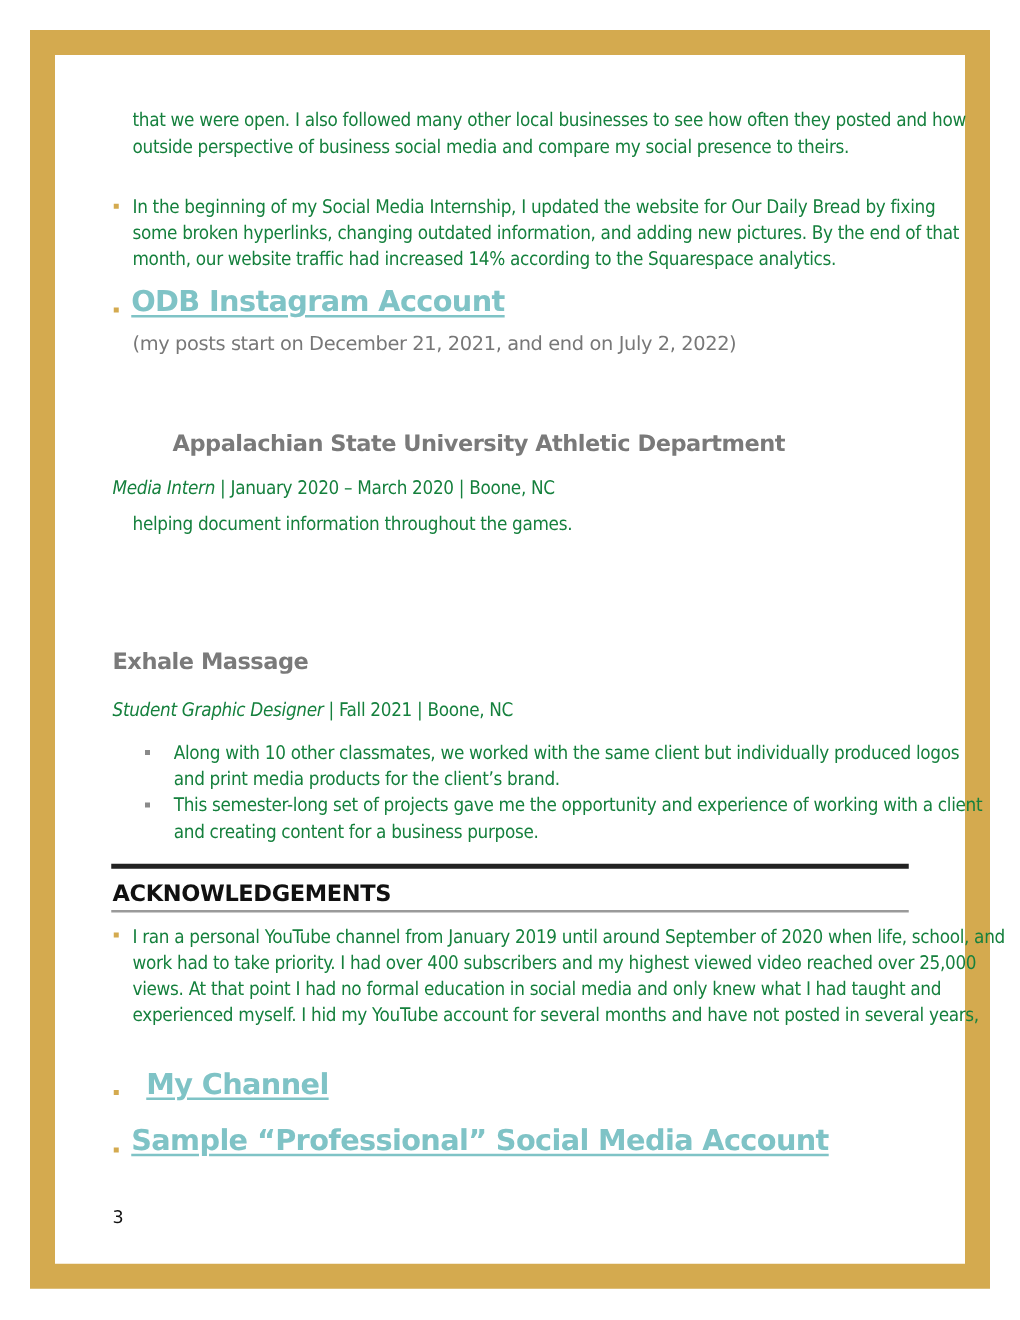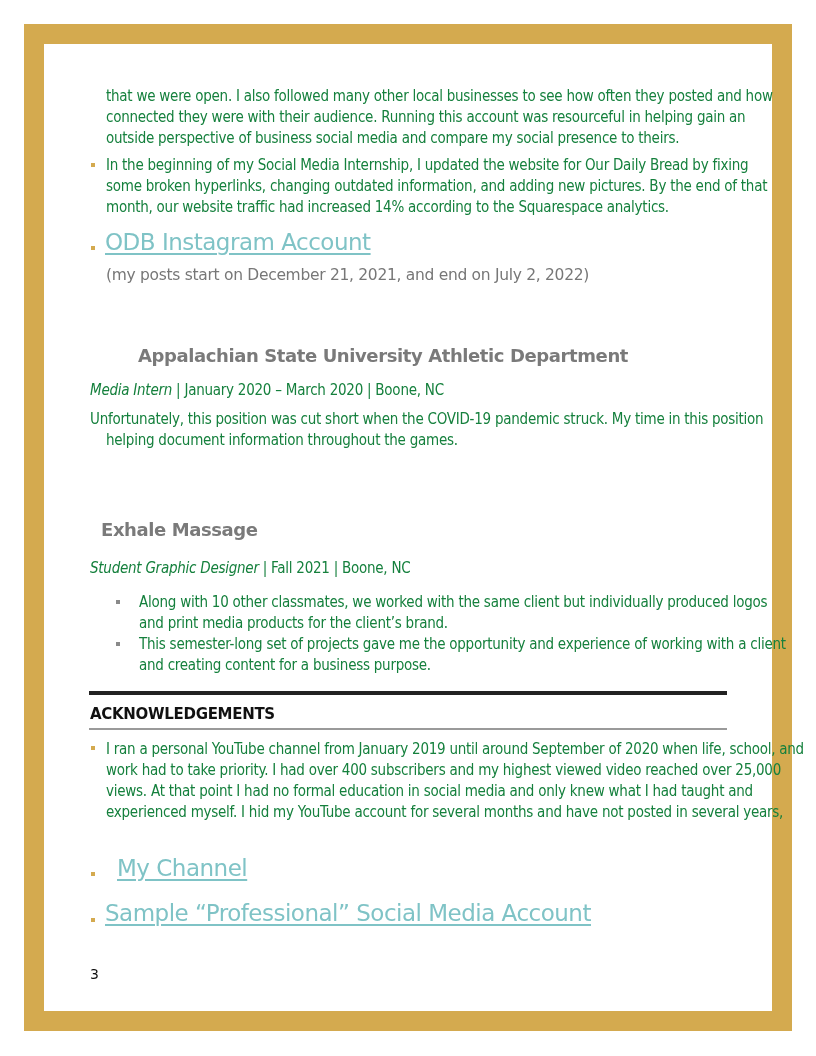--- a/index.html
+++ b/index.html
@@ -21,75 +21,73 @@
       font-stretch: condensed; letter-spacing: -0.25px; white-space: nowrap;
     }
     .line { display: block; }
     .bullet-gold {
       position: absolute; width: 4px; height: 4px; background: #d4aa4f;
     }
     .bullet-gray {
       position: absolute; width: 4px; height: 4px; background: #8a8a8a;
     }
     .link-big {
-      position: absolute; color: #7fc3c6; font-weight: normal; font-size: 23px;
+      position: absolute; color: #7fc3c6; font-weight: bold; font-size: 23px;
       text-decoration: underline; text-decoration-thickness: 2px; text-underline-offset: 3px;
       white-space: nowrap; letter-spacing: -0.5px; cursor: pointer;
       font-family: "DejaVu Sans", sans-serif;
     }
     .note {
       position: absolute; color: #777777; font-size: 15.5px; white-space: nowrap;
       letter-spacing: -0.3px;
     }
     .org {
       position: absolute; color: #7a7a7a; font-weight: bold; font-size: 18px;
       white-space: nowrap; letter-spacing: -0.4px;
     }
     .meta em { font-style: italic; }
     .rule-thick { position: absolute; left: 89px; top: 691px; width: 638px; height: 4px; background: #222222; }
     .rule-thin  { position: absolute; left: 89px; top: 728px; width: 638px; height: 1.5px; background: #9a9a9a; }
     .section-title {
-      position: absolute; left: 90px; top: 705px; font-weight: bold; font-size: 15px;
+      position: absolute; left: 90px; top: 705px; font-weight: bold; font-size: 18px;
       color: #111111; letter-spacing: -0.3px; white-space: nowrap;
     }
     .page-num { position: absolute; left: 90px; top: 966px; font-size: 14px; color: #111; }
   </style>
 </head>
 <body>
 
 <div class="frame"></div>
 <div class="inner"></div>
 
 <div class="txt" style="left:106px; top:86px;">
   <span class="line">that we were open. I also followed many other local businesses to see how often they posted and how</span>
-  <span class="line">connected they were with their audience. Running this account was resourceful in helping gain an</span>
   <span class="line">outside perspective of business social media and compare my social presence to theirs.</span>
 </div>
 
 <div class="bullet-gold" style="left:91px; top:163px;"></div>
 <div class="txt" style="left:106px; top:155px;">
   <span class="line">In the beginning of my Social Media Internship, I updated the website for Our Daily Bread by fixing</span>
   <span class="line">some broken hyperlinks, changing outdated information, and adding new pictures. By the end of that</span>
   <span class="line">month, our website traffic had increased 14% according to the Squarespace analytics.</span>
 </div>
 
 <div class="bullet-gold" style="left:91px; top:246px;"></div>
 <a class="link-big" style="left:105px; top:229px;">ODB Instagram Account</a>
 <div class="note" style="left:106px; top:266px;">(my posts start on December 21, 2021, and end on July 2, 2022)</div>
 
 <div class="org" style="left:90px; top:345px;margin-left:48px;">Appalachian State University Athletic Department</div>
 <div class="txt meta" style="left:90px; top:380px;">
   <em>Media Intern</em><span> | January 2020 – March 2020 | Boone, NC</span>
 </div>
 <div class="txt" style="left:90px; top:409px;">
-  <span class="line">Unfortunately, this position was cut short when the COVID-19 pandemic struck. My time in this position</span>
   <span class="line" style="padding-left:16px;">helping document information throughout the games.</span>
 </div>
 
-<div class="org" style="left:101px; top:519px;">Exhale Massage</div>
+<div class="org" style="left:90px; top:519px;">Exhale Massage</div>
 <div class="txt meta" style="left:90px; top:558px;">
   <em>Student Graphic Designer</em><span> | Fall 2021 | Boone, NC</span>
 </div>
 
 <div class="bullet-gray" style="left:116px; top:600px;"></div>
 <div class="txt" style="left:139px; top:592px;">
   <span class="line">Along with 10 other classmates, we worked with the same client but individually produced logos</span>
   <span class="line">and print media products for the client’s brand.</span>
 </div>
 <div class="bullet-gray" style="left:116px; top:642px;"></div>

